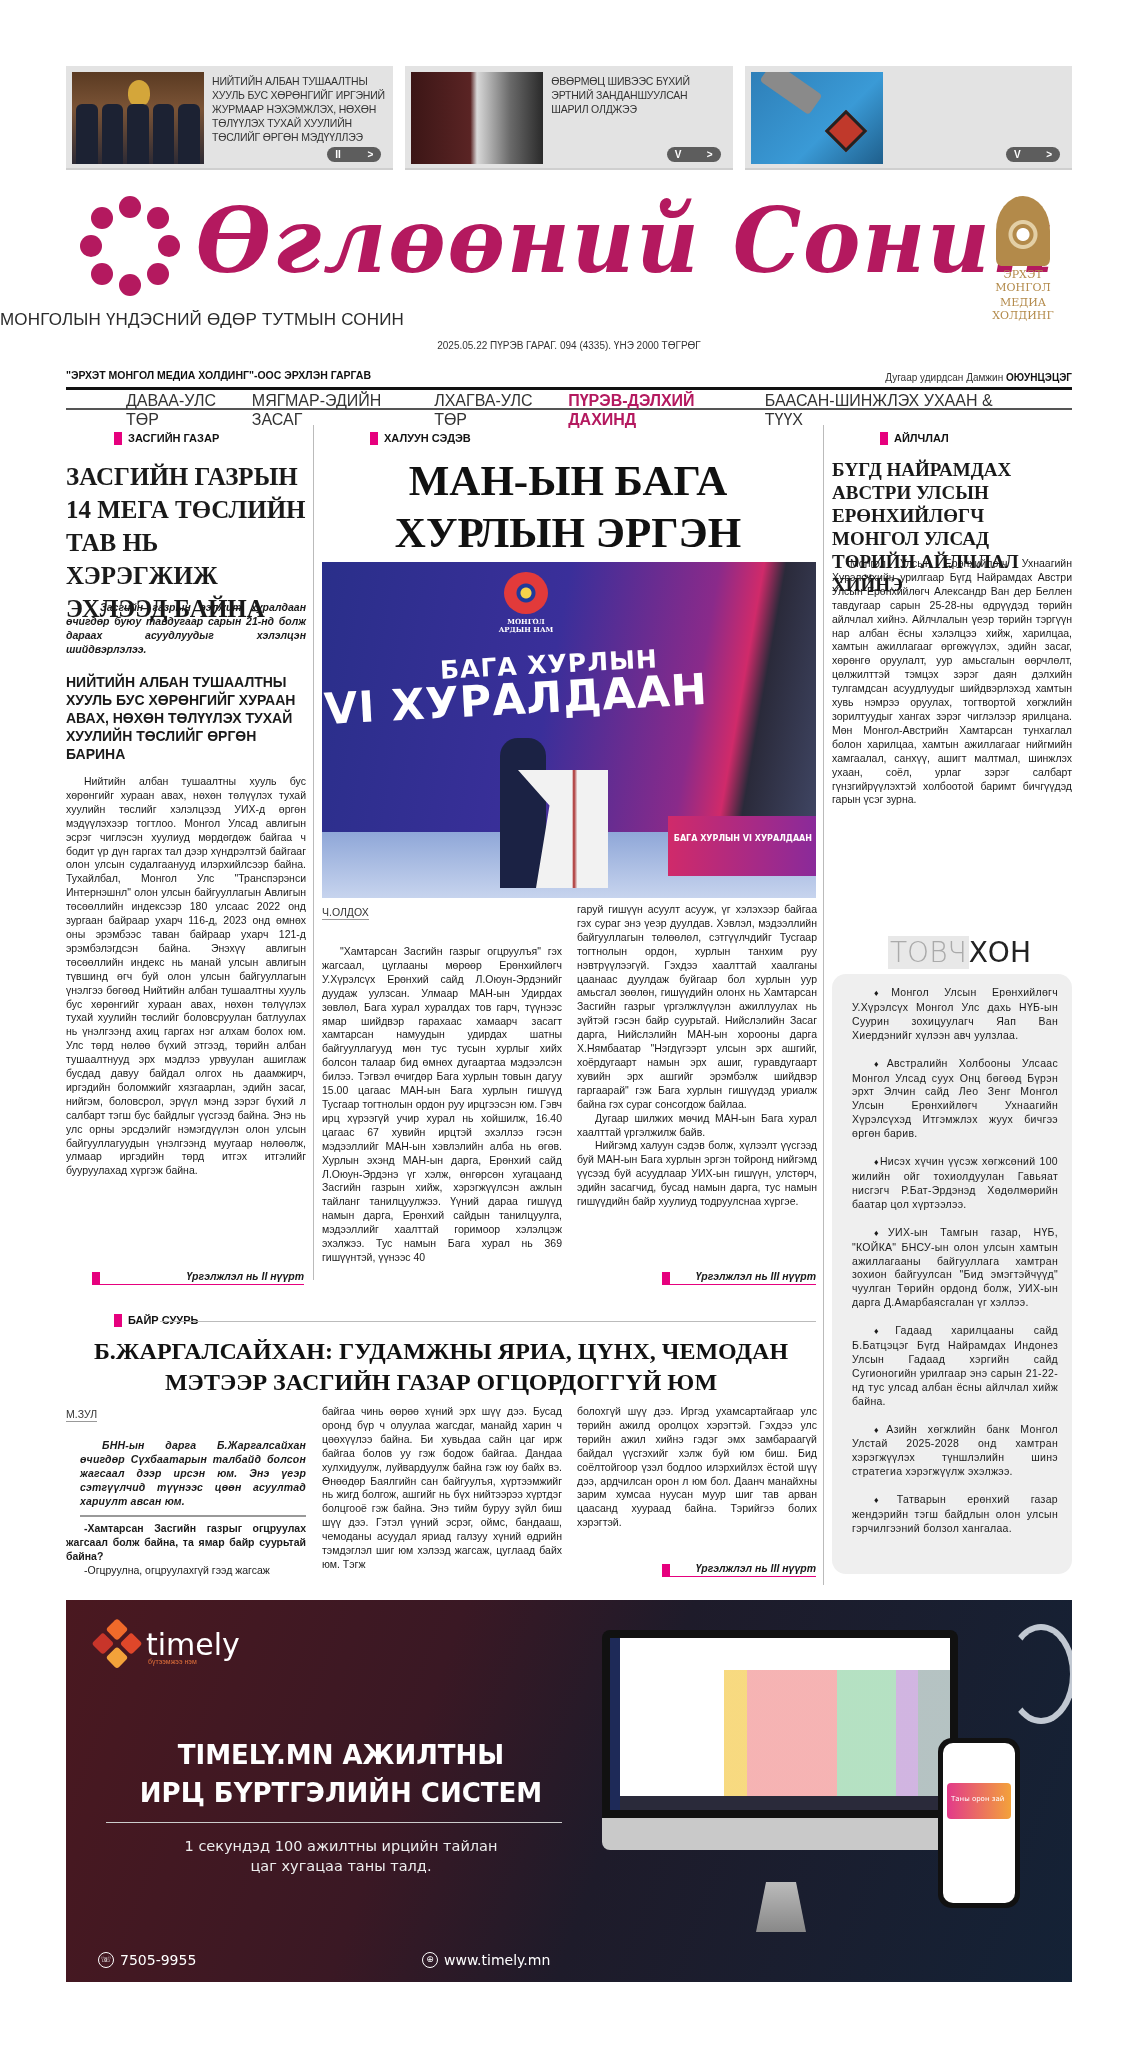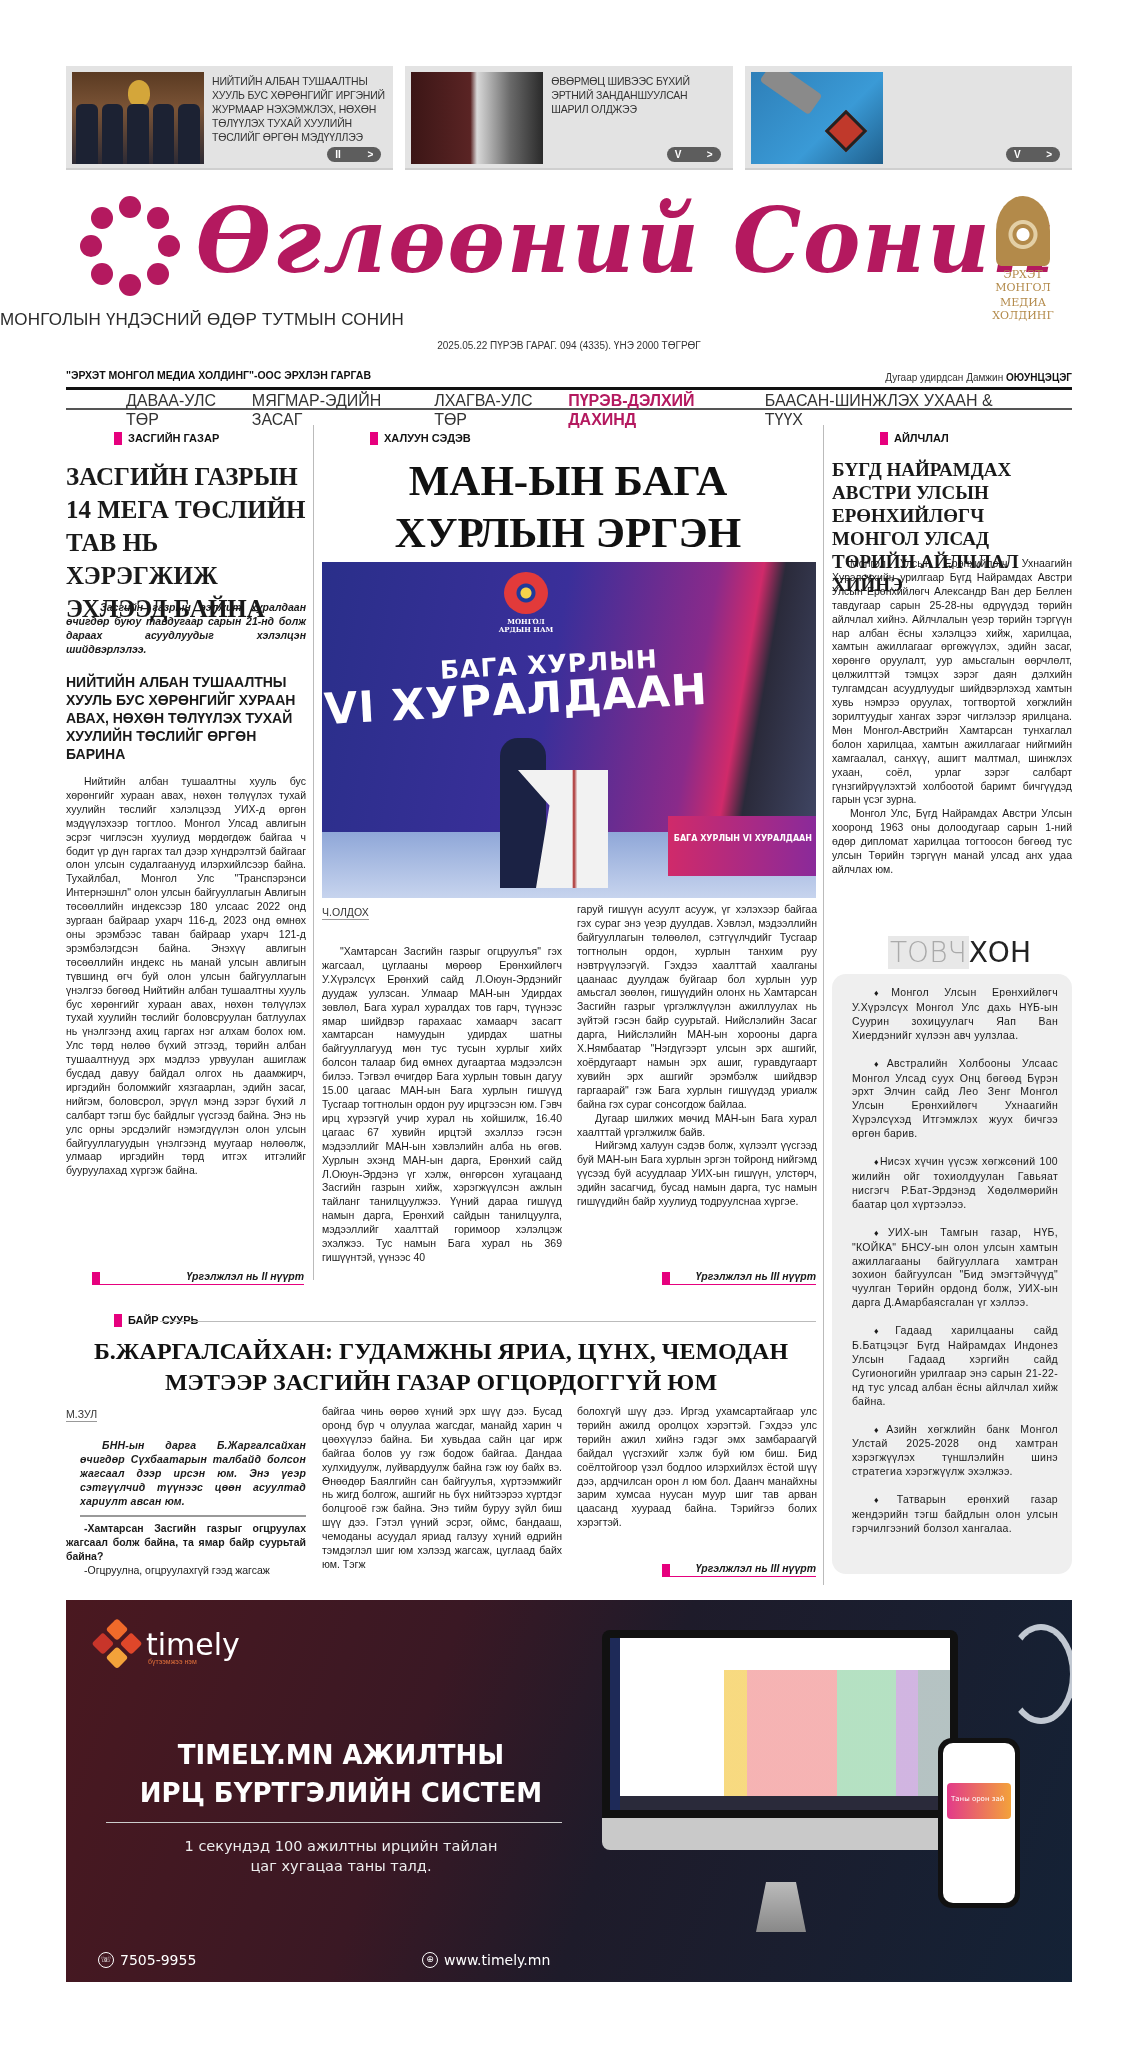--- a/index.html
+++ b/index.html
@@ -232,21 +232,20 @@
 </div>
 <div class="cont" style="left:662px;top:1270px;width:154px"><span class="sq"></span><span>Үргэлжлэл нь III нүүрт</span></div>
 
 <div class="sec-label" style="left:832px;top:432px">
     <span class="sq"></span>
     <span>АЙЛЧЛАЛ</span>
   </div>
 <h1 class="right-head">БҮГД НАЙРАМДАХ АВСТРИ УЛСЫН ЕРӨНХИЙЛӨГЧ МОНГОЛ УЛСАД ТӨРИЙН АЙЛЧЛАЛ ХИЙНЭ</h1>
 <div class="right-body body-text">
   <p>Монгол Улсын Ерөнхийлөгч Ухнаагийн Хүрэлсүхийн урилгаар Бүгд Найрамдах Австри Улсын Ерөнхийлөгч Александр Ван дер Беллен тавдугаар сарын 25-28-ны өдрүүдэд төрийн айлчлал хийнэ. Айлчлалын үеэр төрийн тэргүүн нар албан ёсны хэлэлцээ хийж, харилцаа, хамтын ажиллагааг өргөжүүлэх, эдийн засаг, хөрөнгө оруулалт, уур амьсгалын өөрчлөлт, цөлжилттэй тэмцэх зэрэг даян дэлхийн тулгамдсан асуудлуудыг шийдвэрлэхэд хамтын хувь нэмрээ оруулах, тогтвортой хөгжлийн зорилтуудыг хангах зэрэг чиглэлээр ярилцана. Мөн Монгол-Австрийн Хамтарсан тунхаглал болон харилцаа, хамтын ажиллагааг нийгмийн хамгаалал, санхүү, ашигт малтмал, шинжлэх ухаан, соёл, урлаг зэрэг салбарт гүнзгийрүүлэхтэй холбоотой баримт бичгүүдэд гарын үсэг зурна.</p>
-  <p>Монгол Улс, Бүгд Найрамдах Австри Улсын хооронд 1963 оны долоодугаар сарын 1-ний өдөр дипломат харилцаа тогтоосон бөгөөд тус улсын Төрийн тэргүүн манай улсад анх удаа айлчлах юм.</p>
 </div>
 <div class="tovch"><span class="t1">ТОВЧ</span><span class="t2">ХОН</span></div>
 <div class="brief-box">
   <p class="item"><span class="bullet">♦</span><span>Монгол Улсын Ерөнхийлөгч У.Хүрэлсүх Монгол Улс дахь НҮБ-ын Суурин зохицуулагч Яап Ван Хиердэнийг хүлээн авч уулзлаа.</span></p>
   <p class="item"><span class="bullet">♦</span><span>Австралийн Холбооны Улсаас Монгол Улсад суух Онц бөгөөд Бүрэн эрхт Элчин сайд Лео Зенг Монгол Улсын Ерөнхийлөгч Ухнаагийн Хүрэлсүхэд Итгэмжлэх жуух бичгээ өргөн барив.</span></p>
   <p class="item"><span class="bullet">♦</span><span>Нисэх хүчин үүсэж хөгжсөний 100 жилийн ойг тохиолдуулан Гавьяат нисгэгч Р.Бат-Эрдэнэд Хөдөлмөрийн баатар цол хүртээлээ.</span></p>
   <p class="item"><span class="bullet">♦</span><span>УИХ-ын Тамгын газар, НҮБ, "КОЙКА" БНСУ-ын олон улсын хамтын ажиллагааны байгууллага хамтран зохион байгуулсан "Бид эмэгтэйчүүд" чуулган Төрийн ордонд болж, УИХ-ын дарга Д.Амарбаясгалан үг хэллээ.</span></p>
   <p class="item"><span class="bullet">♦</span><span>Гадаад харилцааны сайд Б.Батцэцэг Бүгд Найрамдах Индонез Улсын Гадаад хэргийн сайд Сугионогийн урилгаар энэ сарын 21-22-нд тус улсад албан ёсны айлчлал хийж байна.</span></p>
   <p class="item"><span class="bullet">♦</span><span>Азийн хөгжлийн банк Монгол Улстай 2025-2028 онд хамтран хэрэгжүүлэх түншлэлийн шинэ стратегиа хэрэгжүүлж эхэлжээ.</span></p>
   <p class="item"><span class="bullet">♦</span><span>Татварын ерөнхий газар жендэрийн тэгш байдлын олон улсын гэрчилгээний болзол хангалаа.</span></p>

